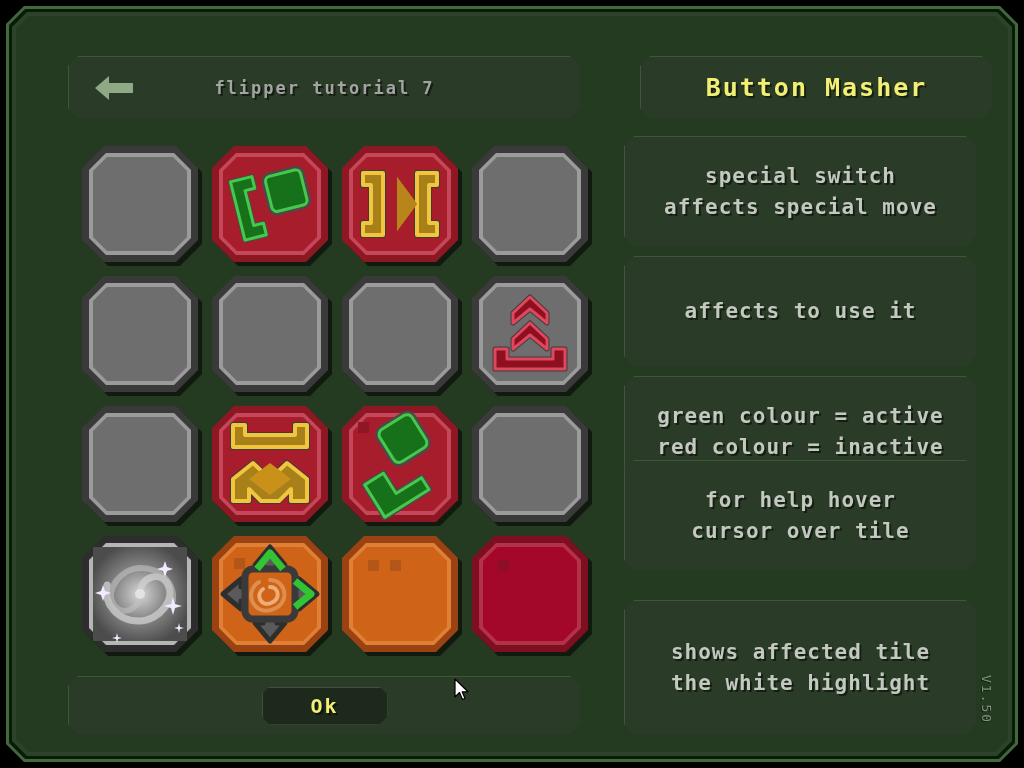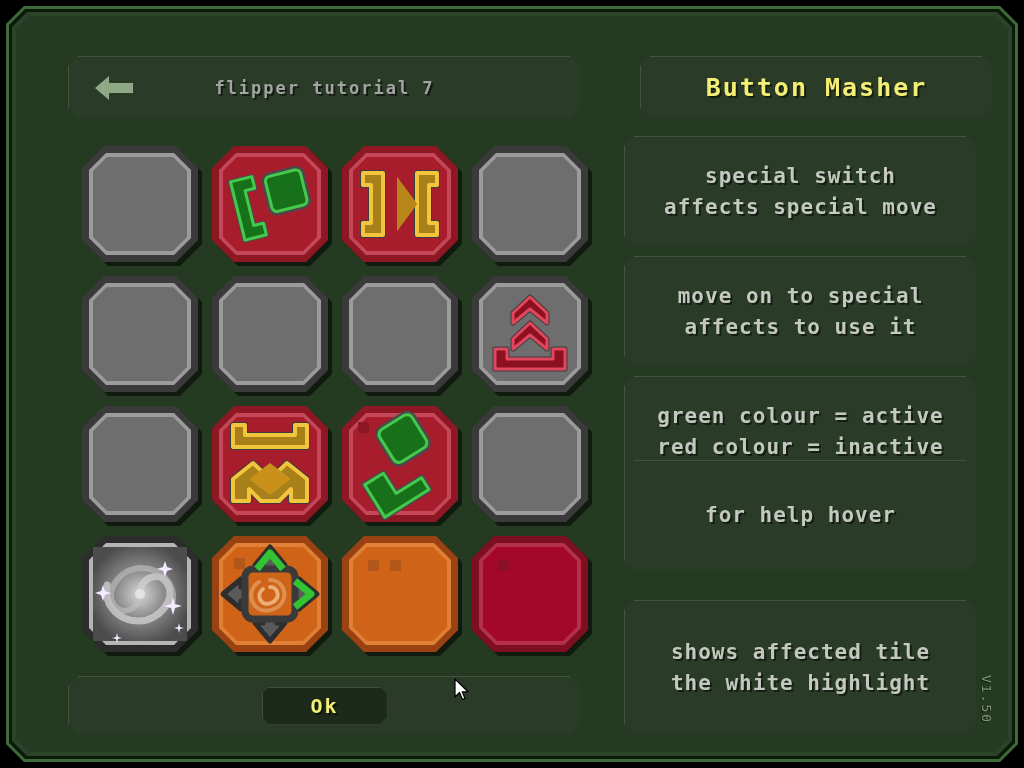--- a/index.html
+++ b/index.html
@@ -449,31 +449,31 @@
         <span id="ok-label">Ok</span>
       </div>
     </div>
 
     <div class="panel info-panel" style="top:120px;height:110px">
       <span class="info-line">special switch</span>
       <span class="info-line">affects special move</span>
     </div>
 
     <div class="panel info-panel" style="top:240px;height:110px">
-      <span class="info-line">move on to special</span>
       <span class="info-line">affects to use it</span>
     </div>
 
     <div class="panel info-panel" style="top:360px;height:110px">
       <span class="info-line">green colour = active</span>
       <span class="info-line">red colour = inactive</span>
     </div>
 
     <div class="panel info-panel" style="top:444px;height:110px">
       <span class="info-line">for help hover</span>
+      <span class="info-line">cursor over tile</span>
     </div>
 
     <div class="panel info-panel" style="top:584px;height:134px">
       <span class="info-line">shows affected tile</span>
       <span class="info-line">the white highlight</span>
     </div>
 
     <span id="version">V1.50</span>
   </div>
 

